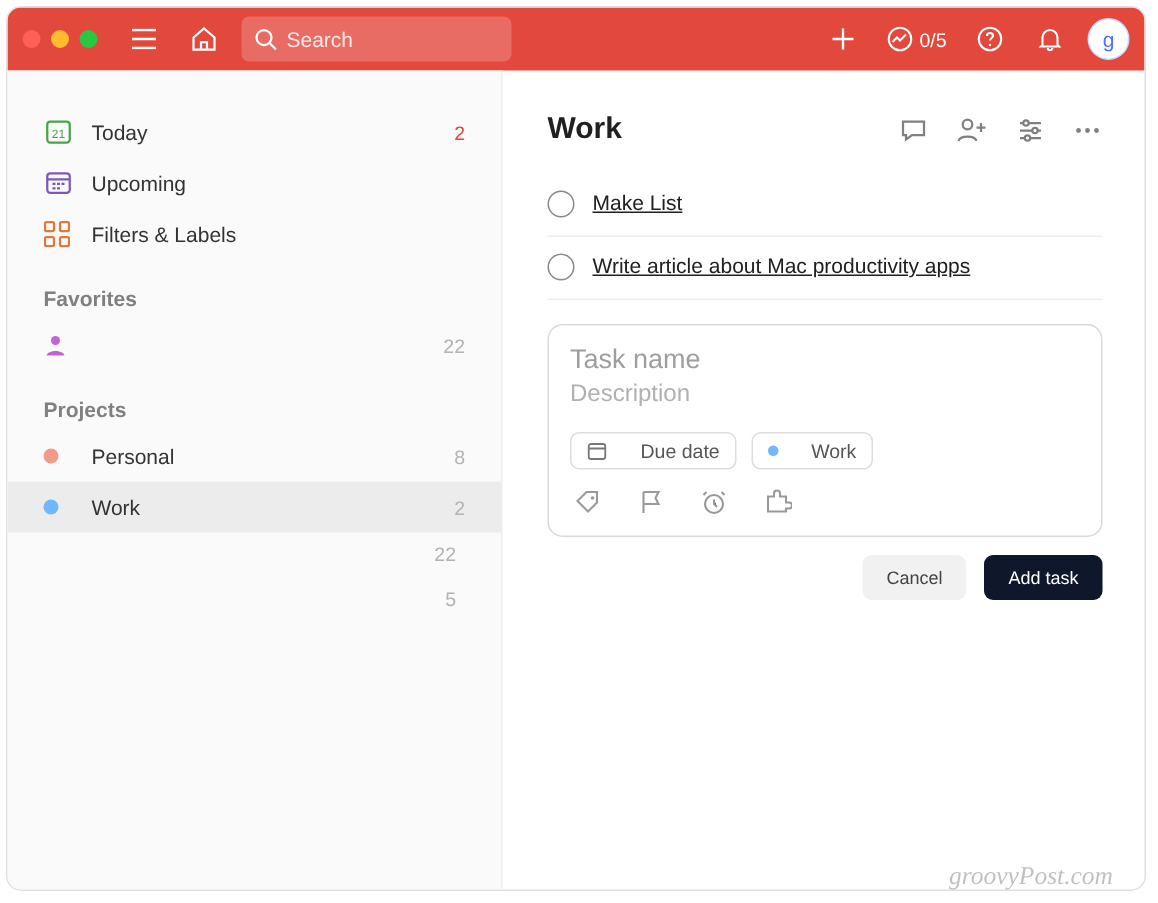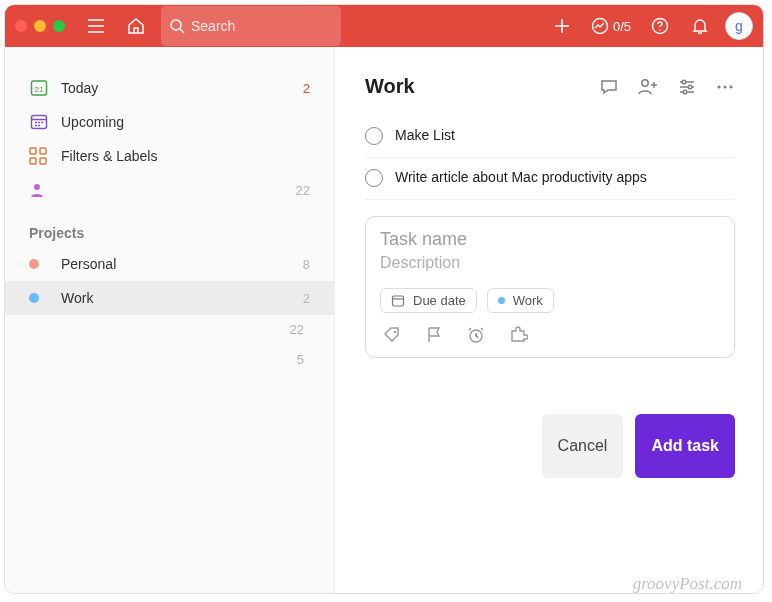--- a/index.html
+++ b/index.html
@@ -32,21 +32,21 @@
     color: #fff;
   }
   .traffic { display: flex; gap: 7px; margin-right: 6px; align-items: center;}
   .dot { width: 12px; height: 12px; border-radius: 50%; }
   .dot.red { background:#ff5f57; }
   .dot.yellow { background:#febc2e; }
   .dot.green { background:#28c840; }
   .topbtn { width: 30px; height: 30px; display:flex; align-items:center; justify-content:center; border-radius:4px; cursor:pointer;}
   .search {
     flex: 0 0 180px;
-    height: 40px;
+    height: 30px;
     background: rgba(255,255,255,0.2);
     border-radius: 5px;
     display:flex; align-items:center;
     padding: 0 8px;
     gap:6px;
     color: rgba(255,255,255,0.9);
   }
   .search input {
     background: none; border:none; outline:none; color:#fff;
     font-size:14px;
@@ -104,20 +104,21 @@
     margin-bottom: 18px;
   }
   .proj-header h1 { font-size:20px; font-weight:700; }
   .proj-actions { margin-left:auto; display:flex; gap:18px; color:#808080; }
   .proj-actions .ic { cursor:pointer; }
   .task-row {
     display:flex; align-items:flex-start; gap:12px;
     padding:10px 0 12px 0;
     border-bottom:1px solid #eee;
     font-size:14px;
+    text-decoration:underline;
   }
   .task-row:last-of-type{ border-bottom:1px solid #eee; }
   .check {
     width:18px; height:18px; border:1.5px solid #888; border-radius:50%;
     flex-shrink:0; margin-top:1px;
     cursor:pointer;
   }
   .task-text { line-height:1.35; }
   
   .add-card {
@@ -135,33 +136,33 @@
   .add-card input.desc {
     border:none; outline:none; width:100%;
     font-size:16px; color:#0c4a6e;
     padding:2px 0 10px 0;
   }
   .add-card input.desc::placeholder { color:#b0b0b0; }
   .chips { display:flex; gap:10px; margin:6px 0 10px 0;}
   .chip {
     border:1px solid #ddd; border-radius:6px;
     padding:4px 10px; font-size:13px; color:#555;
-    display:flex; align-items:center; gap:8px;
+    display:flex; align-items:center; gap:22px;
     cursor:pointer;
   }
   .chip .cdot { width:7px; height:7px; border-radius:50%; background:#6fb7ff; }
   .card-icons { display:flex; gap:22px; color:#999; padding:2px 2px 2px 2px;}
   .card-icons .ic { cursor:pointer; }
   .add-actions { display:flex; gap:12px; justify-content:flex-end; margin-top:12px;}
   .btn {
     border:none; border-radius:6px;
-    padding: 23px 16px; font-size:16px; cursor:pointer;margin-top:44px;
+    padding: 8px 16px; font-size:12px; cursor:pointer;
   }
   .btn.cancel { background:#f1f1f1; color:#444; }
-  .btn.add { background:#6d28d9; color:#fff;font-weight:bold; }
+  .btn.add { background:#0f172a; color:#fff; }
   .watermark {
     position:absolute; right:30px; bottom:8px;
     font-family: Georgia, 'Times New Roman', serif;
     font-style: italic;
     color: rgba(0,0,0,0.25);
     font-size:17px;
   }
   svg { display:block; }
 </style>
 </head>
@@ -253,20 +254,21 @@
           <svg width="18" height="18" viewBox="0 0 18 18">
               <rect x="1" y="1" width="6" height="6" rx="1" fill="none" stroke="#e07a3c" stroke-width="1.5"></rect>
               <rect x="11" y="1" width="6" height="6" rx="1" fill="none" stroke="#e07a3c" stroke-width="1.5"></rect>
               <rect x="1" y="11" width="6" height="6" rx="1" fill="none" stroke="#e07a3c" stroke-width="1.5"></rect>
               <rect x="11" y="11" width="6" height="6" rx="1" fill="none" stroke="#e07a3c" stroke-width="1.5"></rect>
             </svg>
         </span>
         <span>Filters &amp; Labels</span>
       </div>
 
+      <div class="section-title">Favorites</div>
       <div class="nav-item">
         <span class="nav-icon">
           <svg width="16" height="16" viewBox="0 0 16 16">
               <circle cx="8" cy="5" r="3" fill="#c264d6"></circle>
               <path d="M2 15c1-4 11-4 12 0" fill="#c264d6"></path>
             </svg>
         </span>
         <span></span>
         <span class="count">22</span>
       </div>

